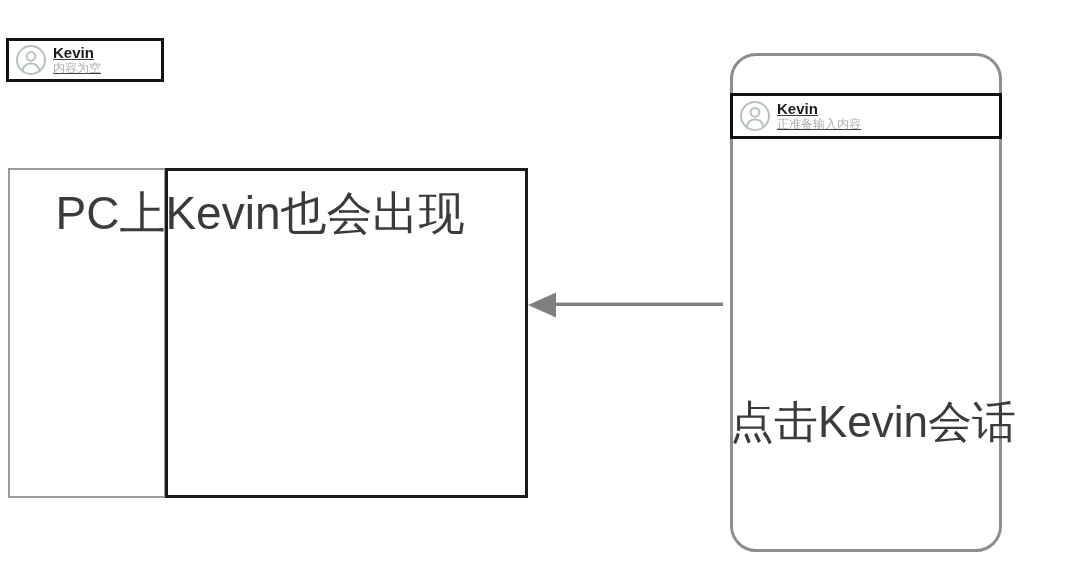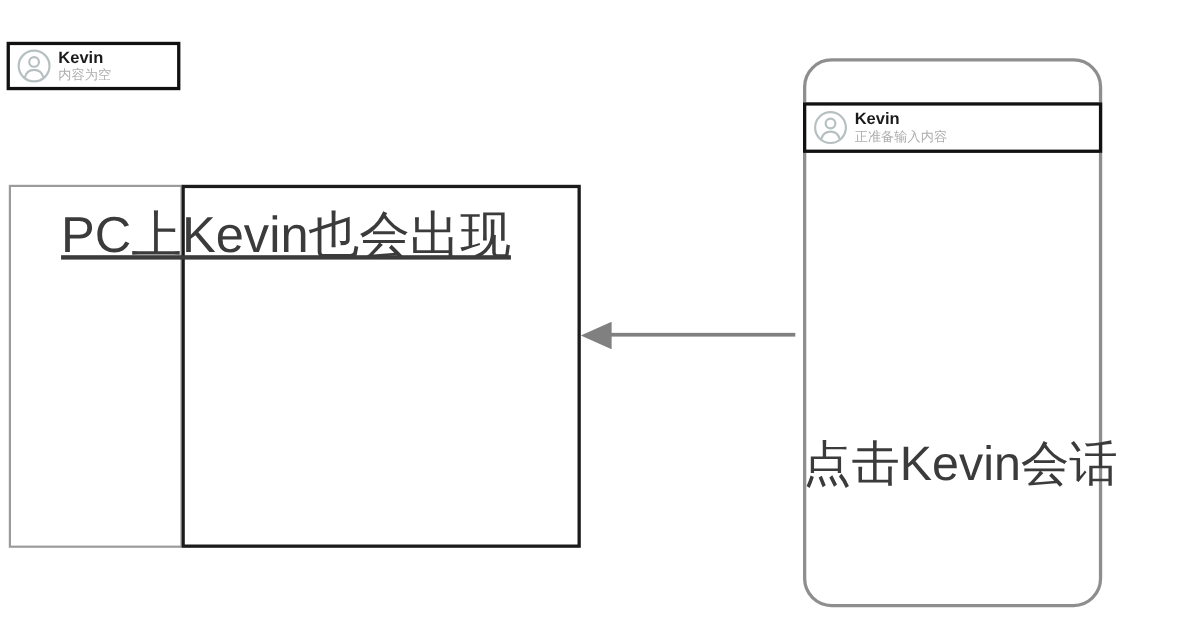--- a/index.html
+++ b/index.html
@@ -62,21 +62,20 @@
     left: 0;
     width: 520px;
     top: 190px;
     text-align: center;
     font-size: 46px;
     line-height: 1;
     letter-spacing: 0px;
     color: #3b3b3b;
     white-space: nowrap;
     z-index: 6;
-    text-decoration: underline;
   }
 
   
   .phone {
     position: absolute;
     left: 730px;
     top: 53px;
     width: 272px;
     height: 499px;
     box-sizing: border-box;
@@ -117,20 +116,21 @@
     height: 32px;
     margin-left: 6px;
     margin-right: 6px;
     display: block;
   }
   .conv-text {
     display: flex;
     flex-direction: column;
     justify-content: center;
     min-width: 0;
+    text-decoration: underline;
   }
   .conv-name {
     font-size: 15px;
     font-weight: bold;
     color: #1a1a1a;
     line-height: 1.15;
     white-space: nowrap;
   }
   .conv-sub {
     font-size: 12px;

